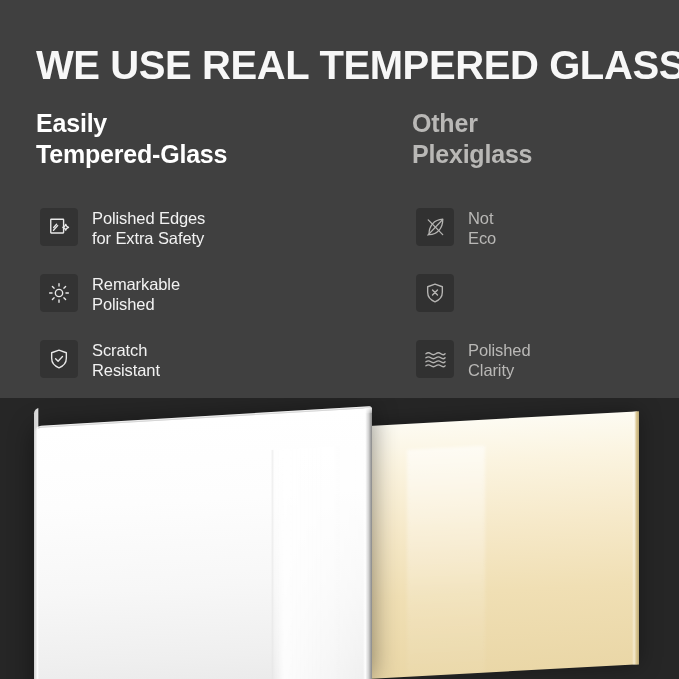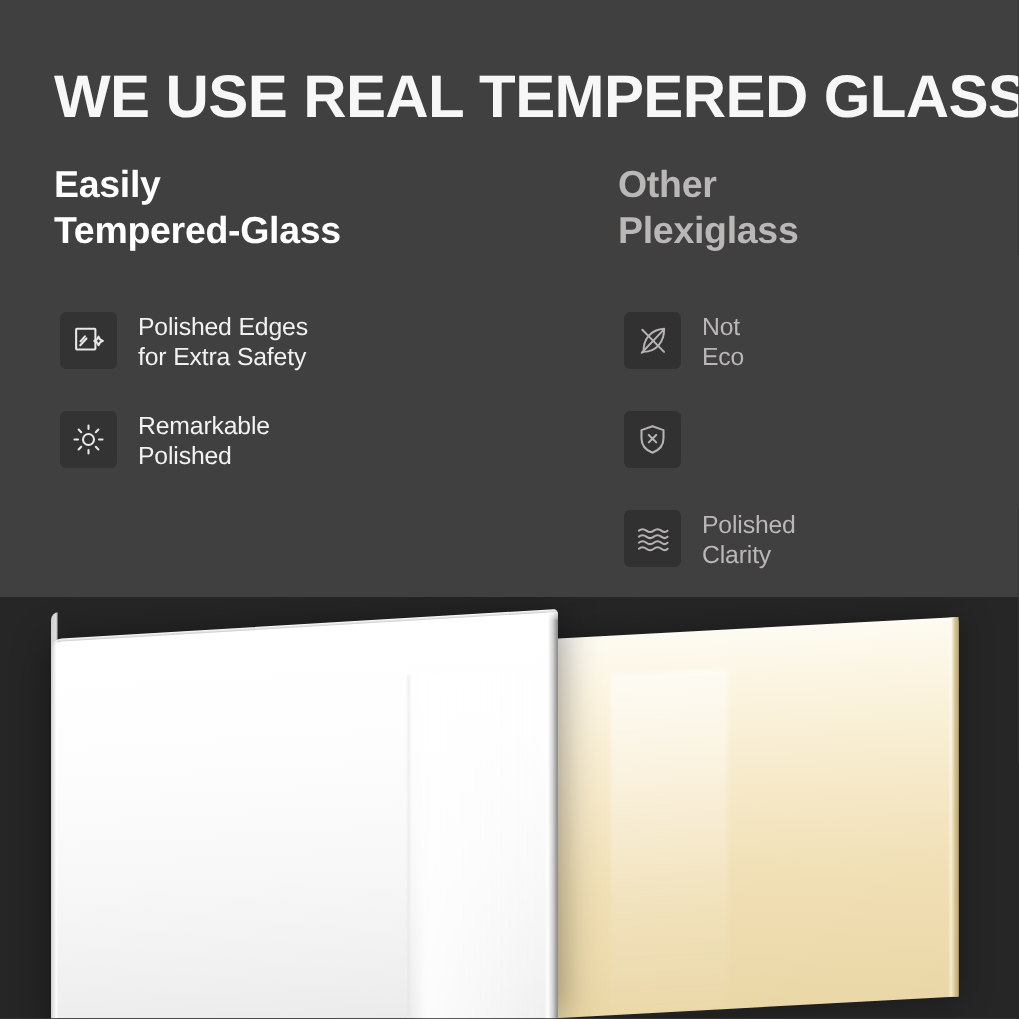--- a/index.html
+++ b/index.html
@@ -274,20 +274,30 @@
           <span class="feature-icon">
             <svg width="22" height="22" viewBox="0 0 24 24" fill="none" stroke="#e8e8e8" stroke-width="1.5" stroke-linecap="round">
               <circle cx="12" cy="12" r="4"></circle>
               <path d="M12 1.8v2.6M12 19.6v2.6M1.8 12h2.6M19.6 12h2.6M4.8 4.8l1.9 1.9M17.3 17.3l1.9 1.9M19.2 4.8l-1.9 1.9M6.7 17.3l-1.9 1.9"></path>
             </svg>
           </span>
           <span class="feature-text">Remarkable
 Polished</span>
         </li>
 
+        <li class="feature">
+          <span class="feature-icon">
+            <svg width="22" height="22" viewBox="0 0 24 24" fill="none" stroke="#e8e8e8" stroke-width="1.5" stroke-linecap="round" stroke-linejoin="round">
+              <path d="M12 2.4 L20 5.2 v6.1 c0 5.2 -3.5 8.6 -8 10.3 -4.5 -1.7 -8 -5.1 -8 -10.3 V5.2 z"></path>
+              <path d="M8.3 11.8 L11 14.4 L15.8 9.3"></path>
+            </svg>
+          </span>
+          <span class="feature-text">Scratch
+Resistant</span>
+        </li>
 
       </ul>
     </div>
 
     <div class="column right">
       <h2 class="col-title">Other
 Plexiglass</h2>
 
       <ul class="feature-list">
 

